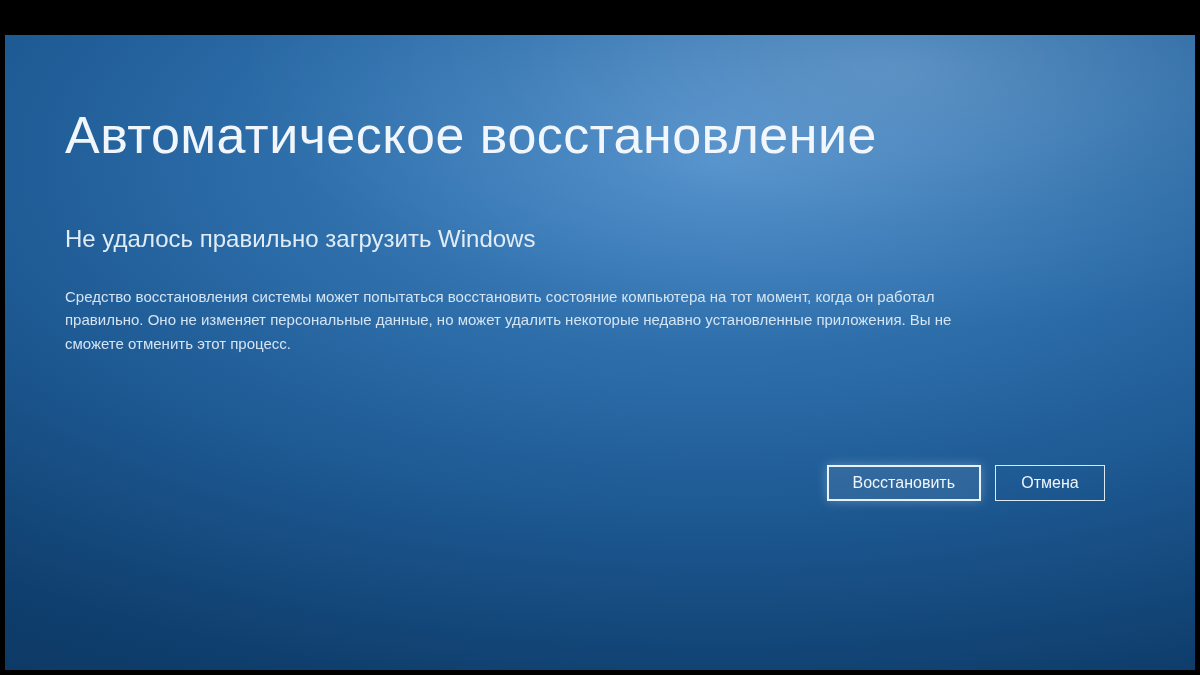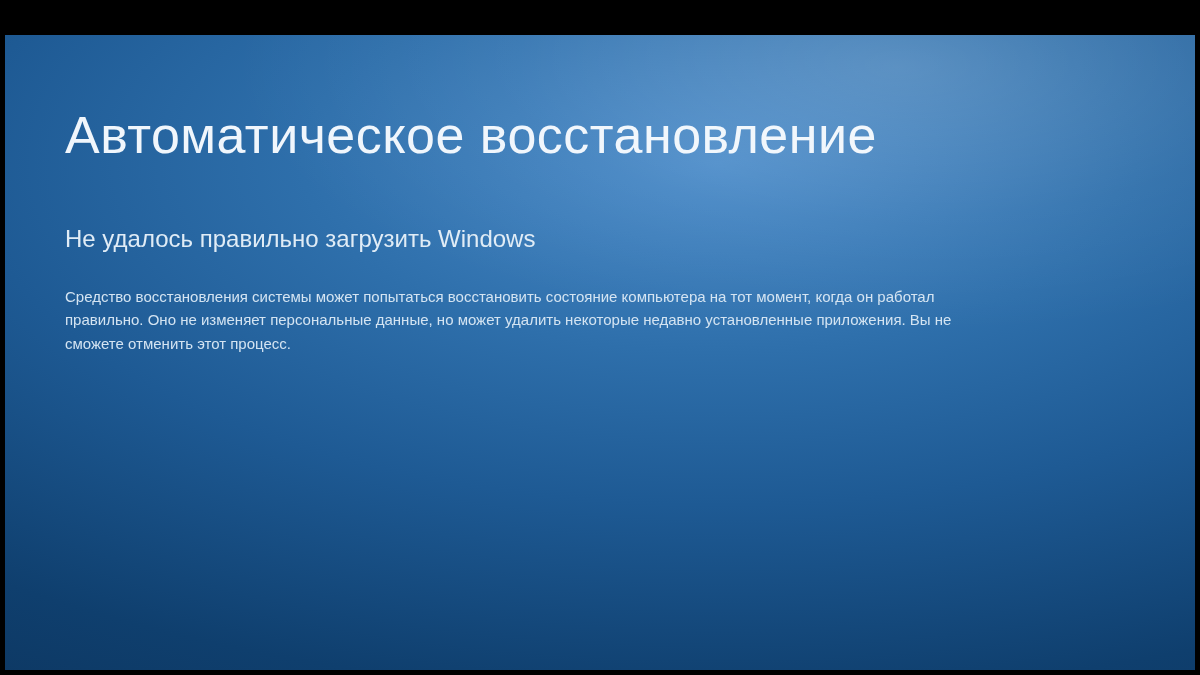--- a/index.html
+++ b/index.html
@@ -100,13 +100,17 @@
 </head>
 <body>
 
 <div class="screen">
   <h1 class="title">Автоматическое восстановление</h1>
 
   <h2 class="subtitle">Не удалось правильно загрузить Windows</h2>
 
   <p class="description">Средство восстановления системы может попытаться восстановить состояние компьютера на тот момент, когда он работал правильно. Оно не изменяет персональные данные, но может удалить некоторые недавно установленные приложения. Вы не сможете отменить этот процесс.</p>
 
+  <div class="button-row">
+    <button class="btn btn-primary">Восстановить</button>
+    <button class="btn">Отмена</button>
+  </div>
 </div>
 
 </body></html>

